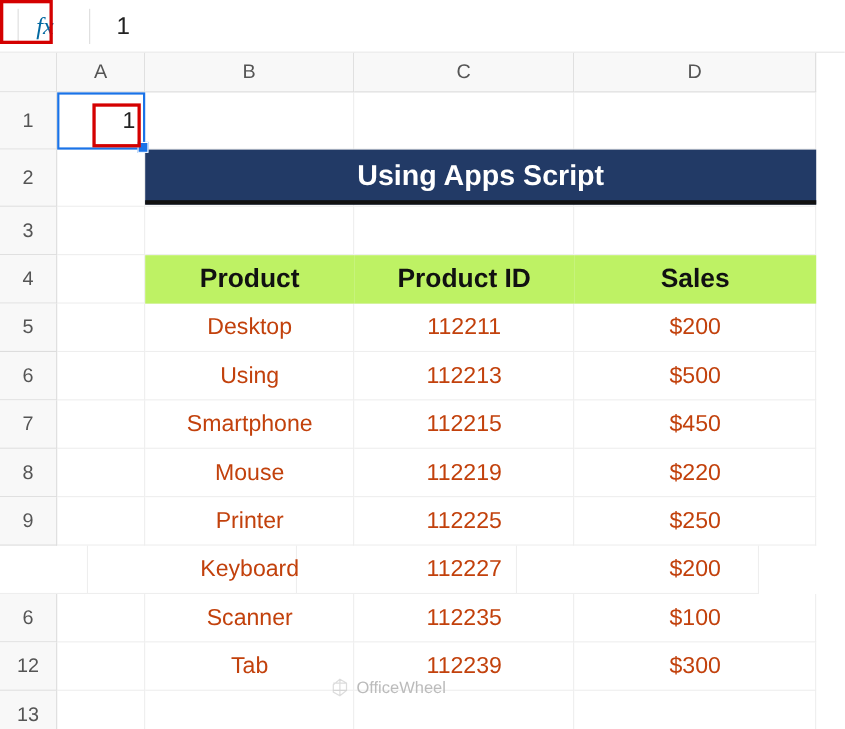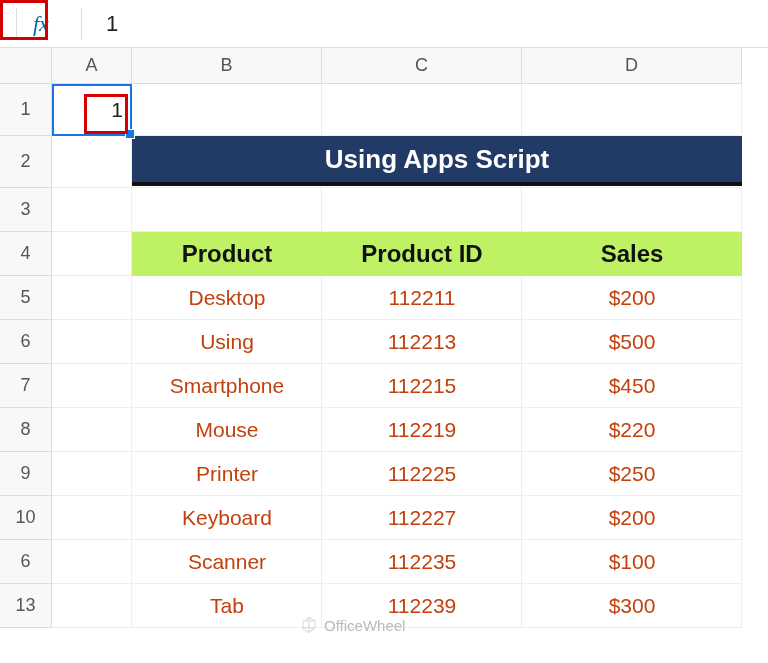--- a/index.html
+++ b/index.html
@@ -260,28 +260,34 @@
     <div class="cell col-D"></div>
   </div>
   <div class="row">
     <div class="row-h">9</div>
     <div class="cell col-A"></div>
     <div class="cell col-B"></div>
     <div class="cell col-C"></div>
     <div class="cell col-D"></div>
   </div>
   <div class="row">
-    <div class="row-h">10</div>
     <div class="cell col-A"></div>
     <div class="cell col-B"></div>
     <div class="cell col-C"></div>
     <div class="cell col-D"></div>
   </div>
   <div class="row">
     <div class="row-h">6</div>
+    <div class="cell col-A"></div>
+    <div class="cell col-B"></div>
+    <div class="cell col-C"></div>
+    <div class="cell col-D"></div>
+  </div>
+  <div class="row">
+    <div class="row-h">12</div>
     <div class="cell col-A"></div>
     <div class="cell col-B"></div>
     <div class="cell col-C"></div>
     <div class="cell col-D"></div>
   </div>
   <div class="row">
     <div class="row-h">13</div>
     <div class="cell col-A"></div>
     <div class="cell col-B"></div>
     <div class="cell col-C"></div>

